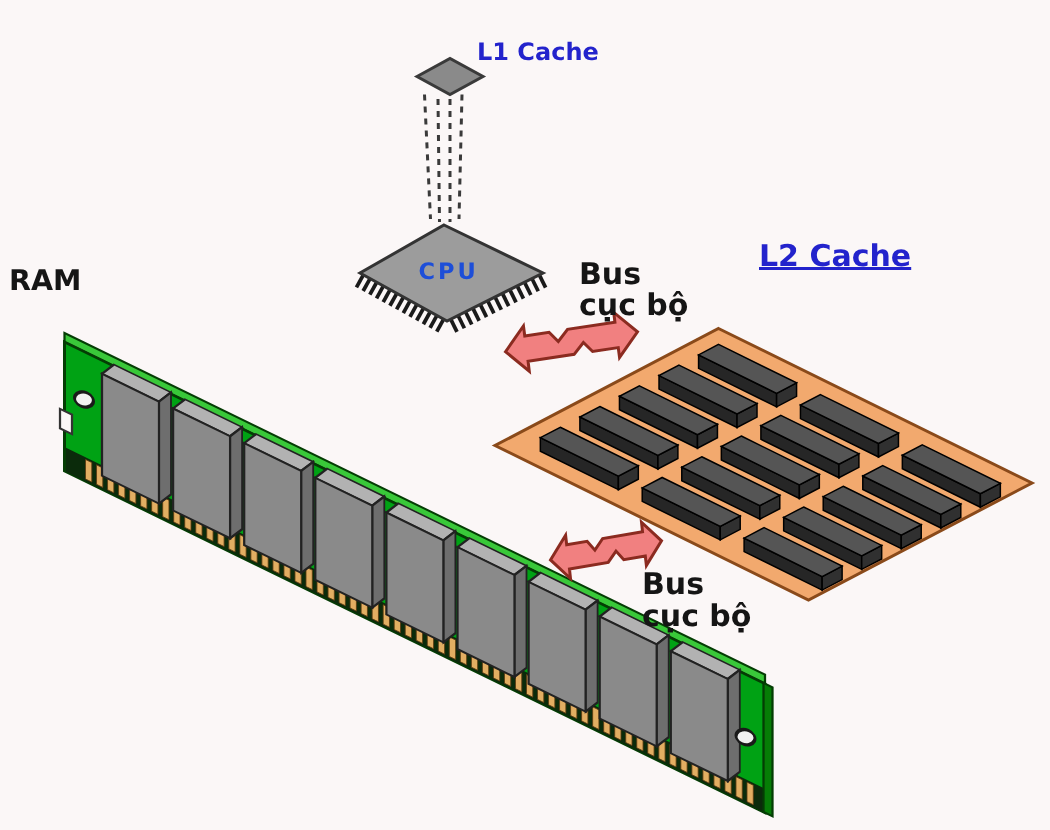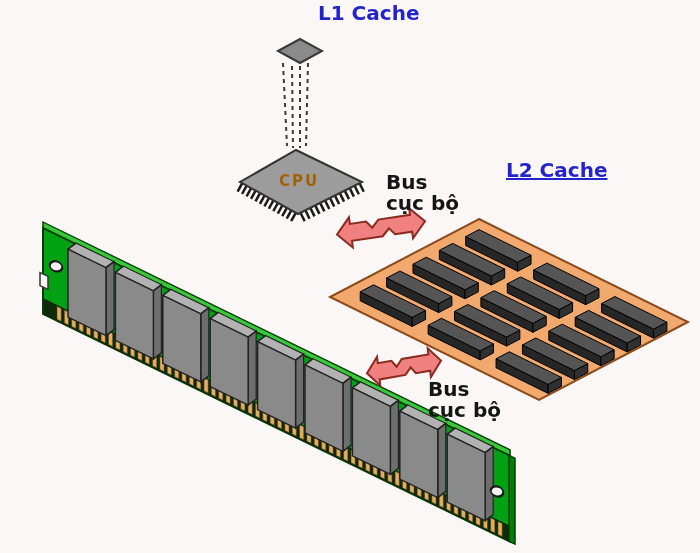--- a/index.html
+++ b/index.html
@@ -3,21 +3,21 @@
 <meta charset="utf-8">
 <style>
   html,body{margin:0;padding:0;}
   body{font-family:"DejaVu Sans",sans-serif;}
   #stage{position:relative;width:700px;height:553px;overflow:hidden;}
   #gfx{position:absolute;left:0;top:0;}
   .lbl{position:absolute;font-weight:bold;white-space:nowrap;}
   .lbl div{white-space:nowrap;}
   
   #l1-label{left:318px;top:3px;}
-  #l1-label .t{font-size:20px;line-height:21px;}
+  #l1-label .t{font-size:16px;line-height:21px;margin-top:21px;}
   #l1-label .s{font-size:18px;line-height:20px;}
   
   #l2-label{left:506px;top:158px;text-decoration:underline;}
   #l2-label .t{font-size:20px;line-height:24px;}
   #l2-label .s1{font-size:19px;line-height:24px;padding-left:3px;}
   #l2-label .s2{font-size:19px;line-height:24px;padding-left:13px;}
   
   #ram-label{left:6px;top:176px;}
   #ram-label .t{font-size:19px;line-height:23px;}
   #ram-label .s{font-size:17px;line-height:19px;}
@@ -237,26 +237,27 @@
 
   <div class="lbl" id="l1-label" style="color: rgb(35, 35, 204);">
     <div class="t">L1 Cache</div>
   </div>
 
   <div class="lbl" id="l2-label" style="color: rgb(35, 35, 204);">
     <div class="t">L2 Cache</div>
   </div>
 
   <div class="lbl" id="ram-label" style="color: rgb(21, 21, 21);">
+    <div class="t">RAM</div>
   </div>
 
   <div class="lbl bus" id="bus1-label" style="color: rgb(21, 21, 21);">
     <div>Bus</div>
     <div>cục bộ</div>
   </div>
 
   <div class="lbl bus" id="bus2-label" style="color: rgb(21, 21, 21);">
     <div>Bus</div>
     <div>cục bộ</div>
   </div>
 
-  <div class="lbl" id="cpu-label" style="color: #a16207;">CPU</div>
+  <div class="lbl" id="cpu-label" style="color: #1d4ed8;">CPU</div>
 </div>
 
 </body></html>

